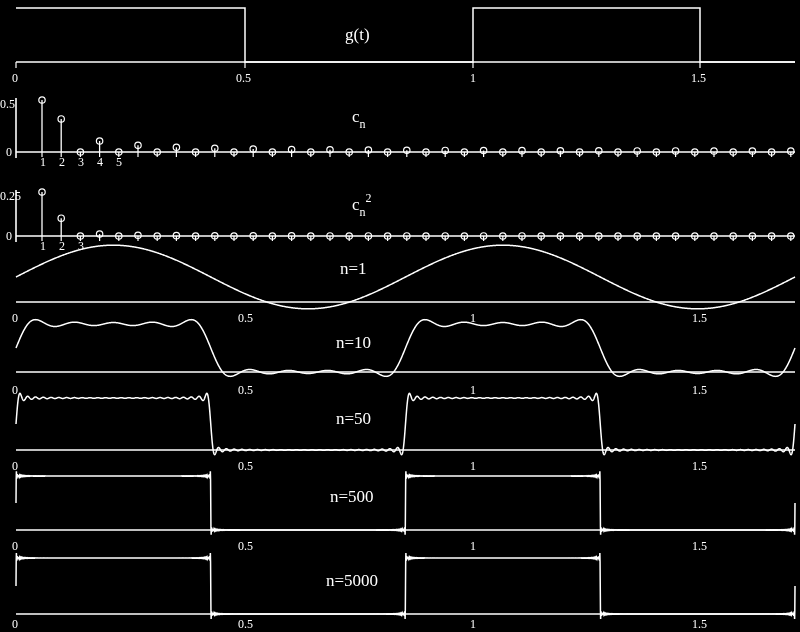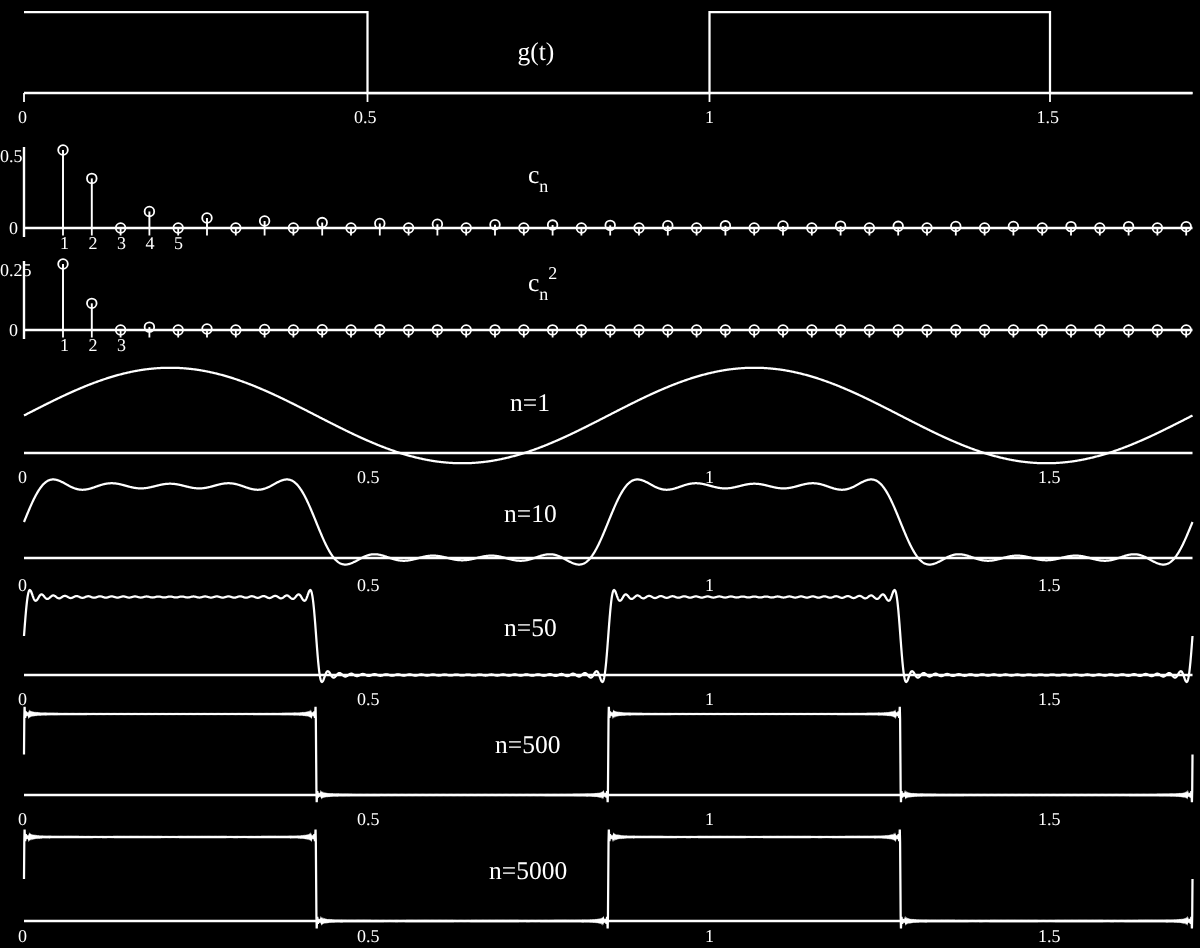--- a/index.html
+++ b/index.html
@@ -147,21 +147,21 @@
         <text class="tick" x="40" y="76">1</text>
         <text class="tick" x="59" y="76">2</text>
         <text class="tick" x="78" y="76">3</text>
         <text class="tick" x="97" y="76">4</text>
         <text class="tick" x="116" y="76">5</text>
       </g>
       <text class="title" x="352" y="32"><tspan>c</tspan><tspan dy="6" font-size="12">n</tspan></text>
     </svg>
   </div>
 
-  <div class="panel" style="top:168px;height:72px;text-align:right;">
+  <div class="panel" style="top:184px;height:72px;text-align:right;">
     <svg width="800" height="72" viewBox="0 0 800 72">
       <line class="axis" x1="16" y1="52" x2="795" y2="52"></line>
       <line class="axis" x1="16" y1="6" x2="16" y2="58"></line>
       <text class="tick" x="0" y="16">0.25</text>
       <text class="tick" x="6" y="56">0</text>
       <g id="cn2-stems">
           <line x1="42" y1="52" x2="42" y2="8" class="stem"></line>
           <circle cx="42" cy="8" r="3.2" class="marker"></circle>
           <line x1="42" y1="52" x2="42" y2="57" class="thin"></line>
           <line x1="61.2" y1="52" x2="61.2" y2="34.224000000000004" class="stem"></line>

